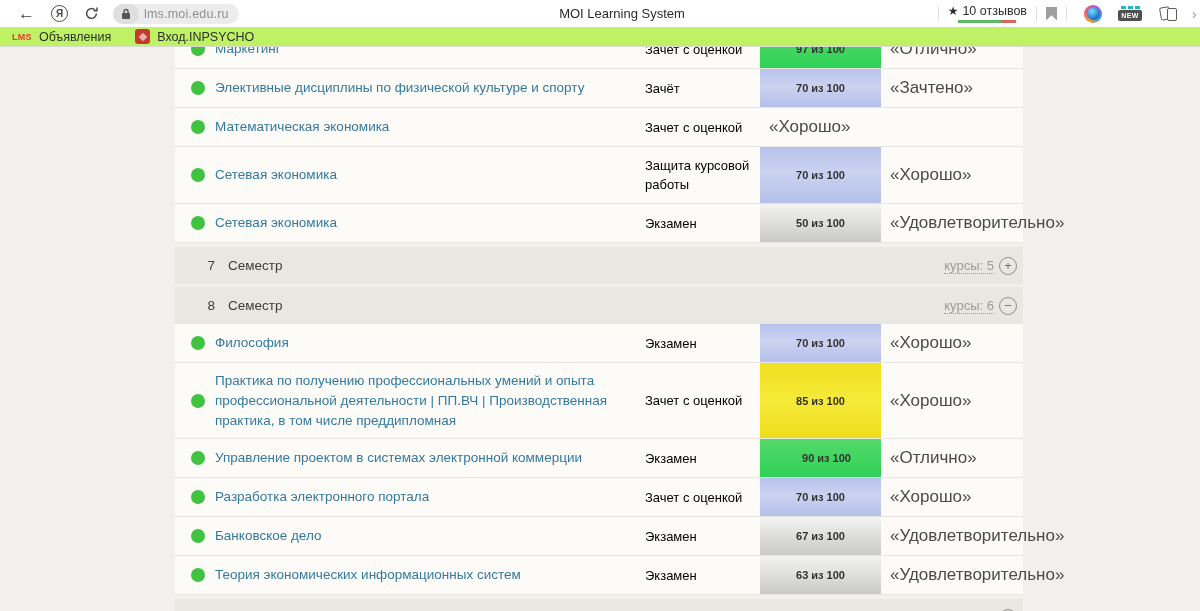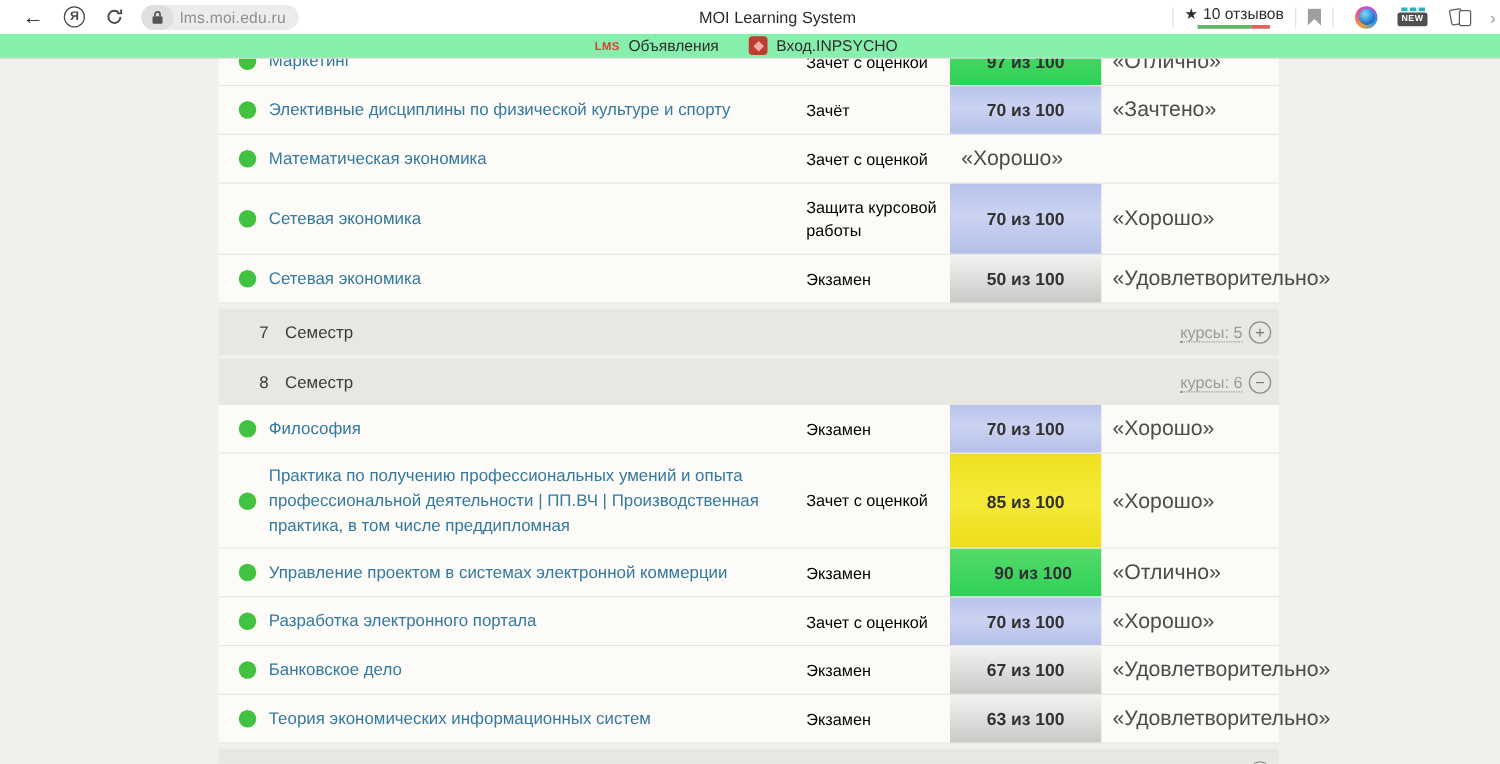--- a/index.html
+++ b/index.html
@@ -58,22 +58,22 @@
     color:#fff; font-size:7px; font-weight:bold; letter-spacing:.4px;
     display:flex; align-items:center; justify-content:center; }
   .collections { position:relative; width:20px; height:16px; margin:0 10px; }
   .collections .c1,.collections .c2 { position:absolute; width:10px; height:13px;
     border:1.6px solid #5d5d5d; border-radius:2px; background:#fff; }
   .collections .c1 { left:0; top:1px; transform:rotate(-10deg); }
   .collections .c2 { left:7px; top:2px; }
   .edge-chevron { color:#9a9a9a; font-size:14px; margin-left:2px; width:8px; overflow:hidden; }
   
   .bookmarks {
-    height:20px; background:#86efac; border-bottom:1px solid #d9d9d6;
-    display:flex; align-items:center; padding-left:12px; gap:6px;justify-content:center;
+    height:20px; background:#bef264; border-bottom:1px solid #d9d9d6;
+    display:flex; align-items:center; padding-left:12px; gap:6px;
   }
   .bm { display:flex; align-items:center; gap:7px; cursor:pointer; margin-right:18px; }
   .bm-label { font-size:12.5px; color:#2e2e2e; }
   .fav-lms { font-size:9px; font-weight:bold; color:#e03c31; letter-spacing:.3px; }
   .fav-emblem { width:15px; height:15px; background:#c23b30; border-radius:3px;
     display:flex; align-items:center; justify-content:center; }
   .fav-emblem .dia { width:6px; height:6px; background:#eeb0aa; transform:rotate(45deg); }
   
   .page { padding-left:175px; }
   .gtable { width:848px; }
@@ -83,21 +83,21 @@
     background:#fcfbf8; border-bottom:1px solid #e6e5e1;
   }
   .h39 { height:39px; } .h57 { height:57px; } .h76 { height:76px; }
   .cell-dot { width:40px; padding-left:16px; flex:none; display:flex; align-items:center; }
   .dot { width:14px; height:14px; border-radius:50%; background:#41c341; }
   .cell-name { width:430px; flex:none; padding-right:14px; }
   .course-link { color:#35799f; font-size:13.5px; line-height:20px; text-decoration:none; cursor:pointer; }
   .cell-type { width:115px; flex:none; font-size:13px; color:#000000; line-height:19px; }
   .cell-score { width:121px; flex:none; align-self:stretch;
     display:flex; align-items:center; justify-content:center;
-    font-size:14px; font-weight:600; color:#323232; }
+    font-size:11px; font-weight:600; color:#323232; }
   .cell-grade { flex:1; padding-left:9px; font-size:17px; color:#4b4b4b; white-space:nowrap; }
   .gap3 { height:3px; } .gap4 { height:4px; }
   .semester {
     height:37px; background:#e8e7e2; padding-left:26px;
     font-size:13.5px; color:#3d3c39;
   }
   .sem-num { width:14px; text-align:right; margin-right:13px; }
   .sem-right { margin-left:auto; display:flex; align-items:center; gap:5px; padding-right:6px; }
   .courses-link { font-size:13px; color:#9b9a94; text-decoration:none;
     border-bottom:1px dotted #9b9a94; cursor:pointer; }

